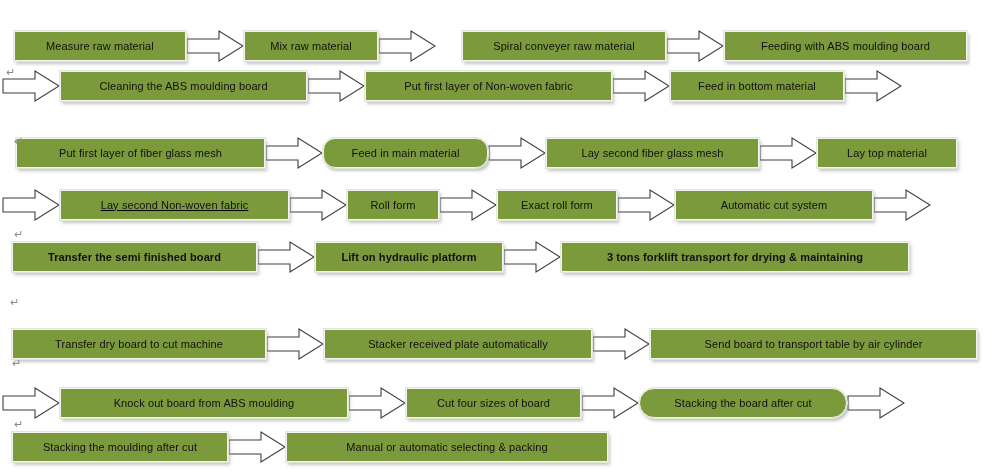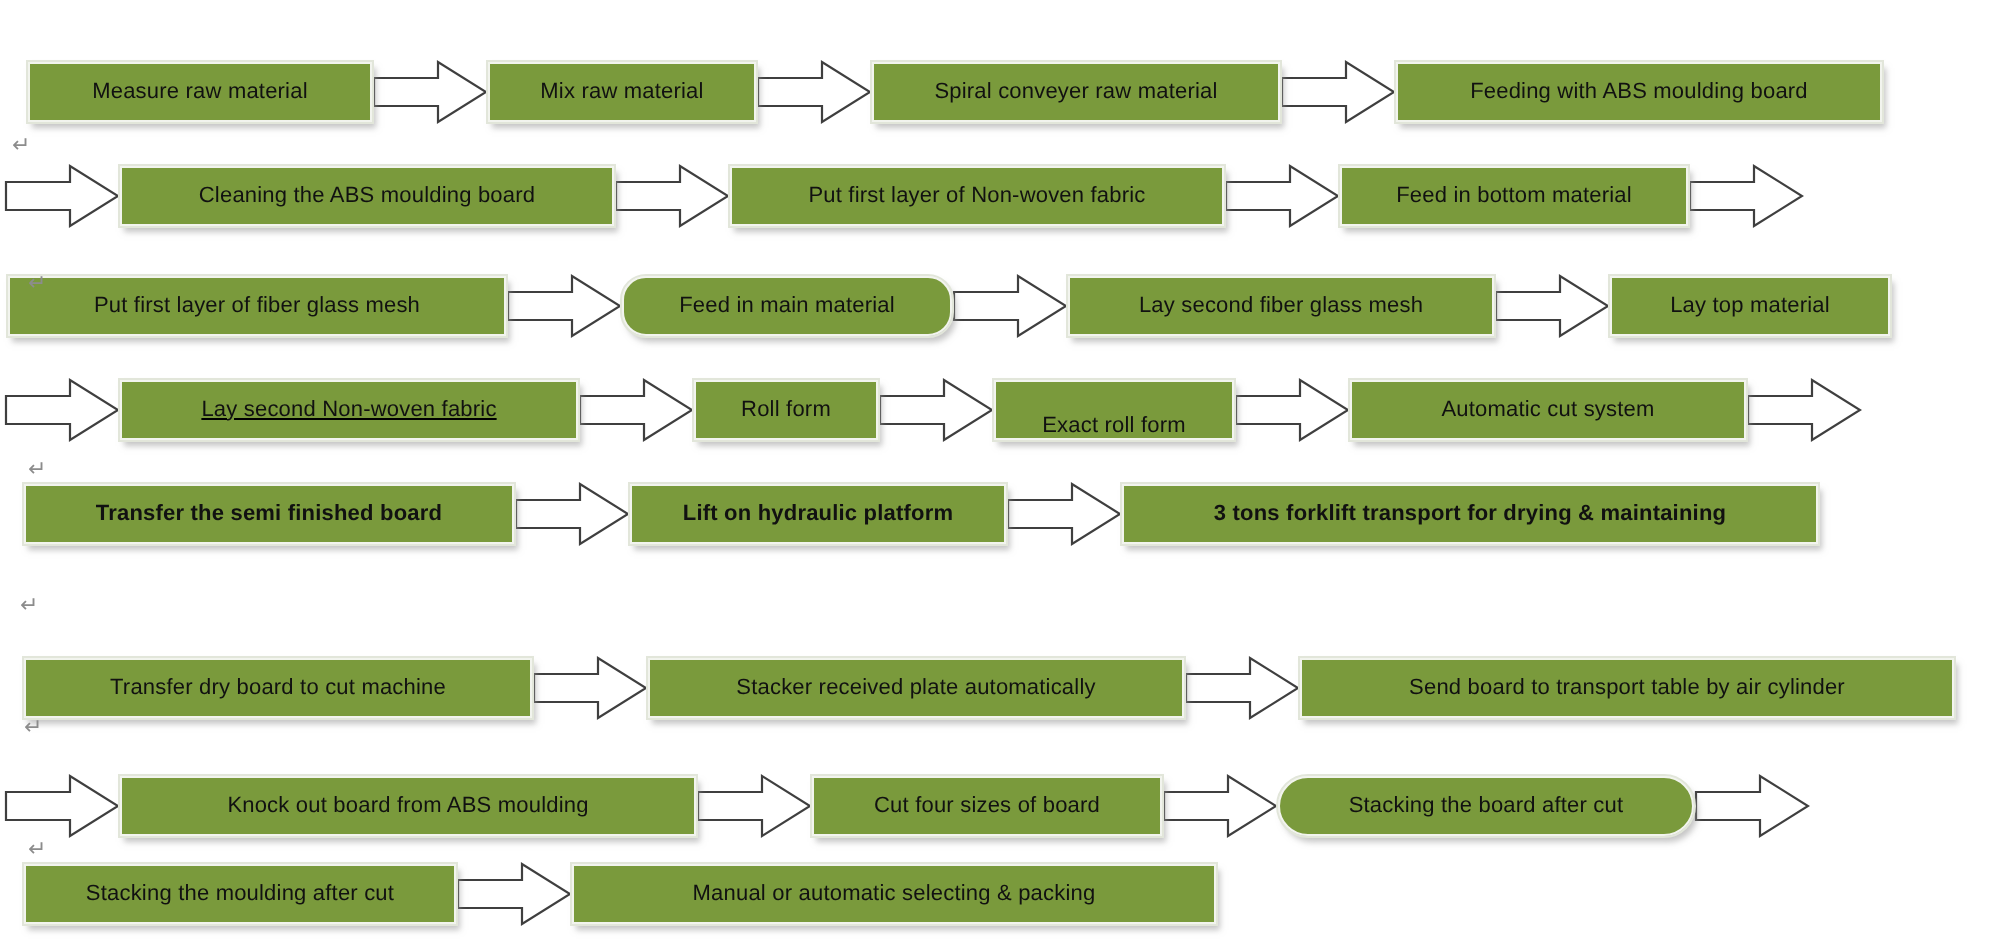--- a/index.html
+++ b/index.html
@@ -103,33 +103,33 @@
         </svg>
       </span>
       <div class="node" style="width: 134px;">
         <span class="label">Mix raw material</span>
       </div>
       <span class="arrow">
         <svg width="58" height="34" viewBox="0 0 58 34">
           <path d="M1 10 L33 10 L33 2 L57 17 L33 32 L33 24 L1 24 Z"></path>
         </svg>
       </span>
-      <div class="node" style="width: 204px;">
+      <div class="node" style="width: 204px; margin-left: 26px;">
         <span class="label">Spiral conveyer raw material</span>
       </div>
       <span class="arrow">
         <svg width="58" height="34" viewBox="0 0 58 34">
           <path d="M1 10 L33 10 L33 2 L57 17 L33 32 L33 24 L1 24 Z"></path>
         </svg>
       </span>
       <div class="node" style="width: 243px;">
         <span class="label">Feeding with ABS moulding board</span>
       </div>
     </div>
-    <div class="flow-row" style="top: 76px; text-align: center;">
+    <div class="flow-row" style="top: 64px; text-align: center;">
       <span class="arrow" style="margin-left: 2px;">
         <svg width="58" height="34" viewBox="0 0 58 34">
           <path d="M1 10 L33 10 L33 2 L57 17 L33 32 L33 24 L1 24 Z"></path>
         </svg>
       </span>
       <div class="node" style="width: 247px;">
         <span class="label">Cleaning the ABS moulding  board</span>
       </div>
       <span class="arrow">
         <svg width="58" height="34" viewBox="0 0 58 34">
@@ -146,21 +146,21 @@
       </span>
       <div class="node" style="width: 174px;">
         <span class="label">Feed in bottom material</span>
       </div>
       <span class="arrow">
         <svg width="58" height="34" viewBox="0 0 58 34">
           <path d="M1 10 L33 10 L33 2 L57 17 L33 32 L33 24 L1 24 Z"></path>
         </svg>
       </span>
     </div>
-    <div class="flow-row" style="top: 131px; padding-left: 4px;">
+    <div class="flow-row" style="top: 131px; padding-left: 16px;">
       <div class="node" style="width: 249px;">
         <span class="label">Put first layer of fiber glass mesh</span>
       </div>
       <span class="arrow">
         <svg width="58" height="34" viewBox="0 0 58 34">
           <path d="M1 10 L33 10 L33 2 L57 17 L33 32 L33 24 L1 24 Z"></path>
         </svg>
       </span>
       <div class="node" style="width: 165px; border-radius: 12px;">
         <span class="label">Feed in main material</span>
@@ -197,21 +197,21 @@
         </svg>
       </span>
       <div class="node" style="width: 92px;">
         <span class="label">Roll form</span>
       </div>
       <span class="arrow">
         <svg width="58" height="34" viewBox="0 0 58 34">
           <path d="M1 10 L33 10 L33 2 L57 17 L33 32 L33 24 L1 24 Z"></path>
         </svg>
       </span>
-      <div class="node" style="width: 120px; align-items: flex-end;">
+      <div class="node" style="width: 120px;">
         <span class="label">Exact roll form</span>
       </div>
       <span class="arrow">
         <svg width="58" height="34" viewBox="0 0 58 34">
           <path d="M1 10 L33 10 L33 2 L57 17 L33 32 L33 24 L1 24 Z"></path>
         </svg>
       </span>
       <div class="node" style="width: 198px;">
         <span class="label">Automatic cut system</span>
       </div>

